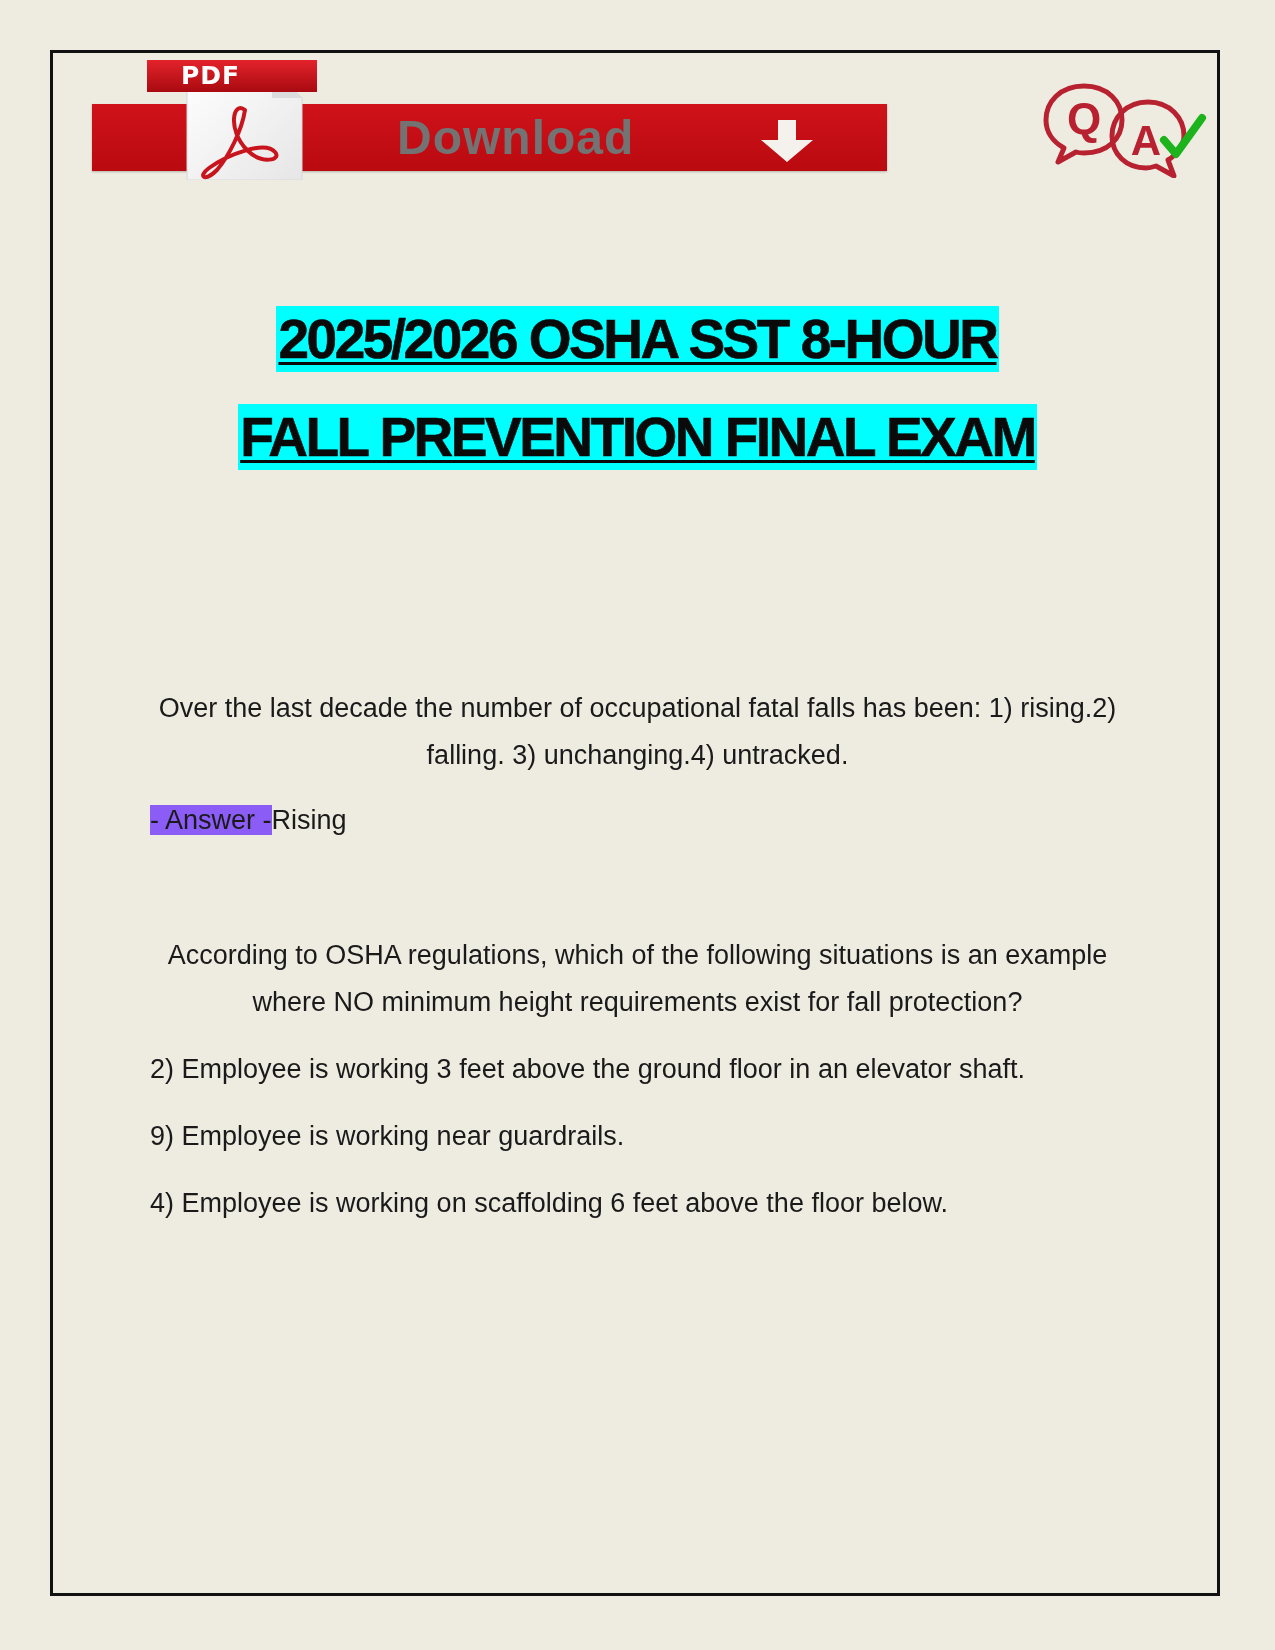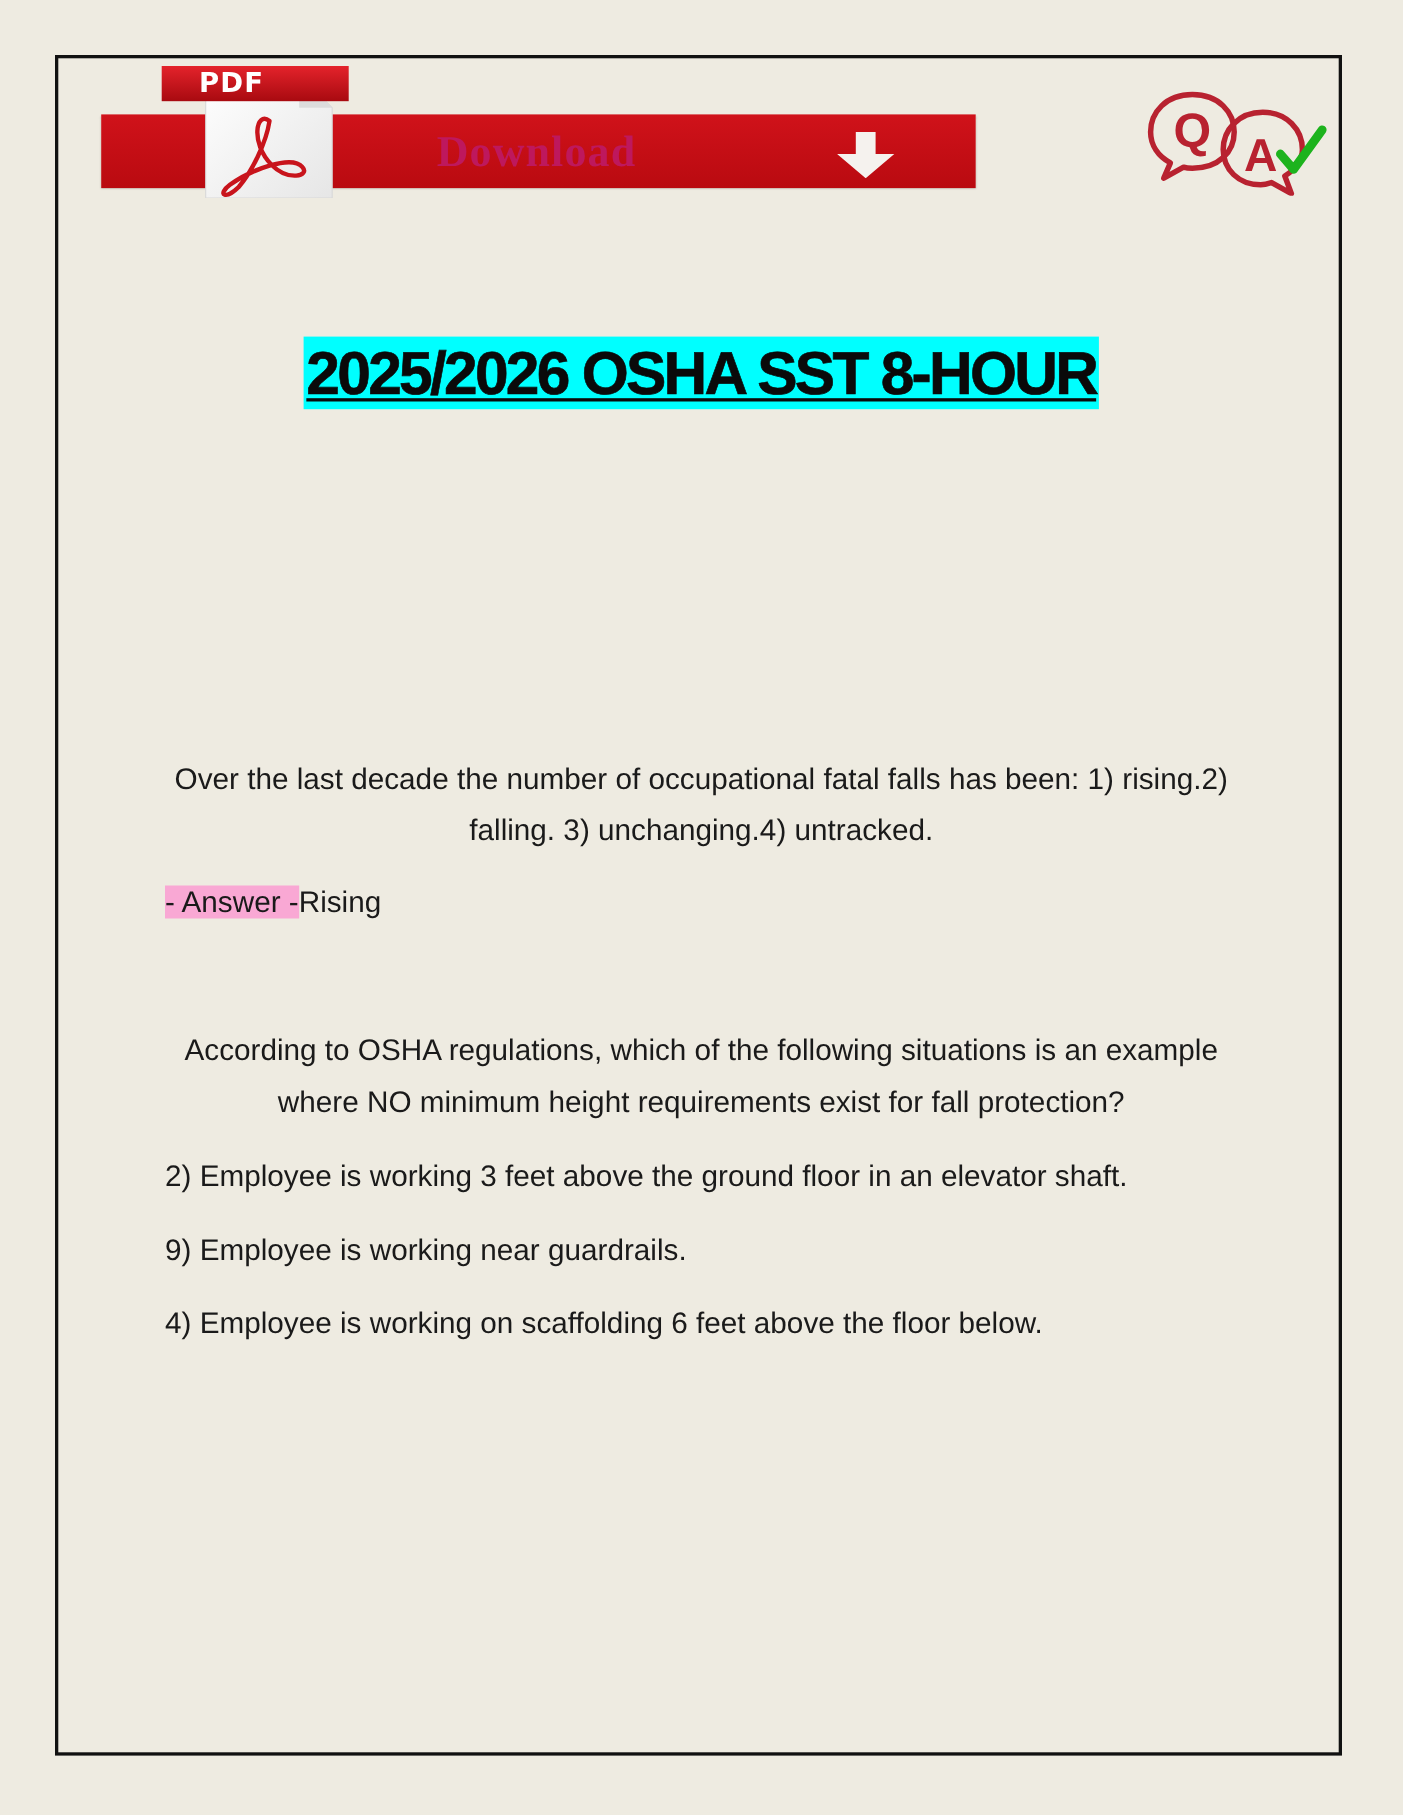--- a/index.html
+++ b/index.html
@@ -37,23 +37,23 @@
       height: 67px;
       background: linear-gradient(#d0121a, #b90a10);
       box-shadow: 0 1px 2px rgba(0,0,0,0.25);
     }
     .banner-text {
       position: absolute;
       left: 305px;
       top: 44px;
       height: 67px;
       line-height: 67px;
-      color: #be185d;
-      font-family: Liberation Serif, serif;
-      font-size: 40px;
+      color: #737373;
+      font-family: Liberation Sans, sans-serif;
+      font-size: 48px;
       font-weight: bold;
       letter-spacing: 1px;
     }
     .banner-arrow {
       position: absolute;
       left: 665px;
       top: 60px;
       width: 60px;
       height: 42px;
     }
@@ -127,21 +127,21 @@
     .para {
       margin: 0;
       line-height: 47px;
       text-align: center;
     }
     .answer-line {
       margin-top: 18px;
       line-height: 47px;
     }
     .answer-label {
-      background: #f9a8d4;
+      background: #8b5cf6;
     }
     .q2 { margin-top: 88px; }
     .option { margin-top: 20px; line-height: 47px; }
   </style>
 </head>
 <body>
 
 <div class="page-frame"></div>
 
 <div class="banner">
@@ -175,20 +175,21 @@
 
     <path d="M108 24 C86 24 72 40 72 58 C72 76 86 90 106 90 C110 90 113 89 116 88 L134 98 L128 82 C138 76 144 66 144 58 C144 40 130 24 108 24 Z" fill="none" stroke="#b82230" stroke-width="5" stroke-linejoin="round"></path>
     <text x="106" y="77" text-anchor="middle" font-family="Liberation Sans, sans-serif" font-weight="bold" font-size="42" fill="#b82230">A</text>
 
     <path d="M124 62 L136 76 L162 40" fill="none" stroke="#1db31d" stroke-width="8" stroke-linecap="round" stroke-linejoin="round"></path>
   </svg>
 </div>
 
 <div class="title-block">
   <div class="title-row"><span class="title-line">2025/2026 OSHA SST 8-HOUR</span></div>
+  <div class="title-row"><span class="title-line">FALL PREVENTION FINAL EXAM</span></div>
 </div>
 
 <div class="content">
   <div>
     <p class="para">Over the last decade the number of occupational fatal falls has been: 1) rising.2) falling. 3) unchanging.4) untracked.</p>
     <div class="answer-line">
       <span class="answer-label">- Answer -</span><span>Rising</span>
     </div>
   </div>
 

